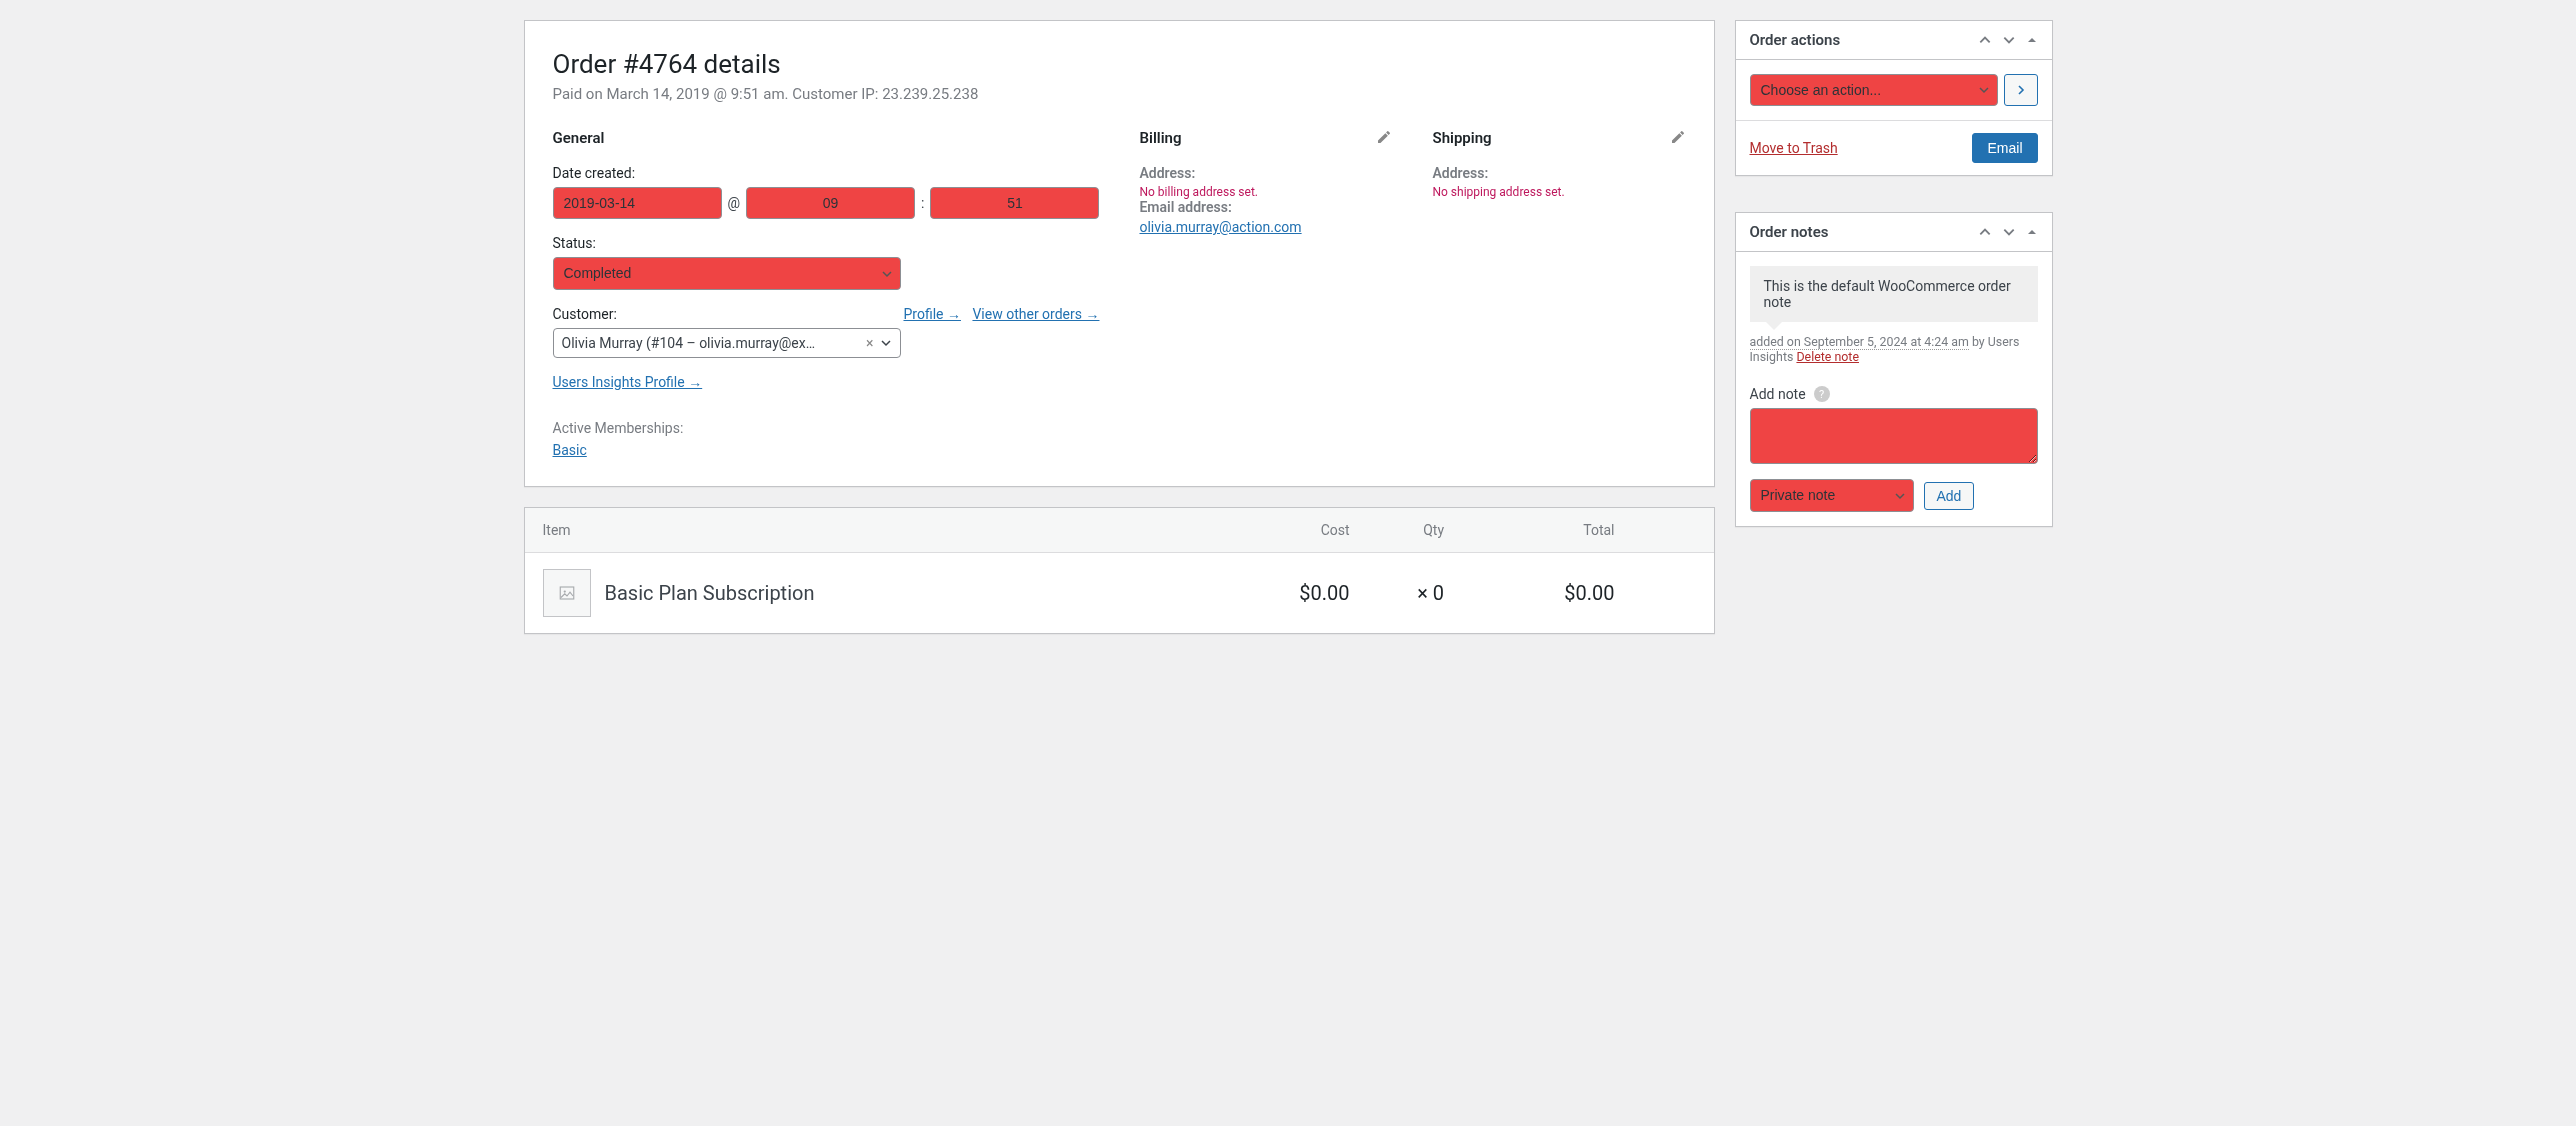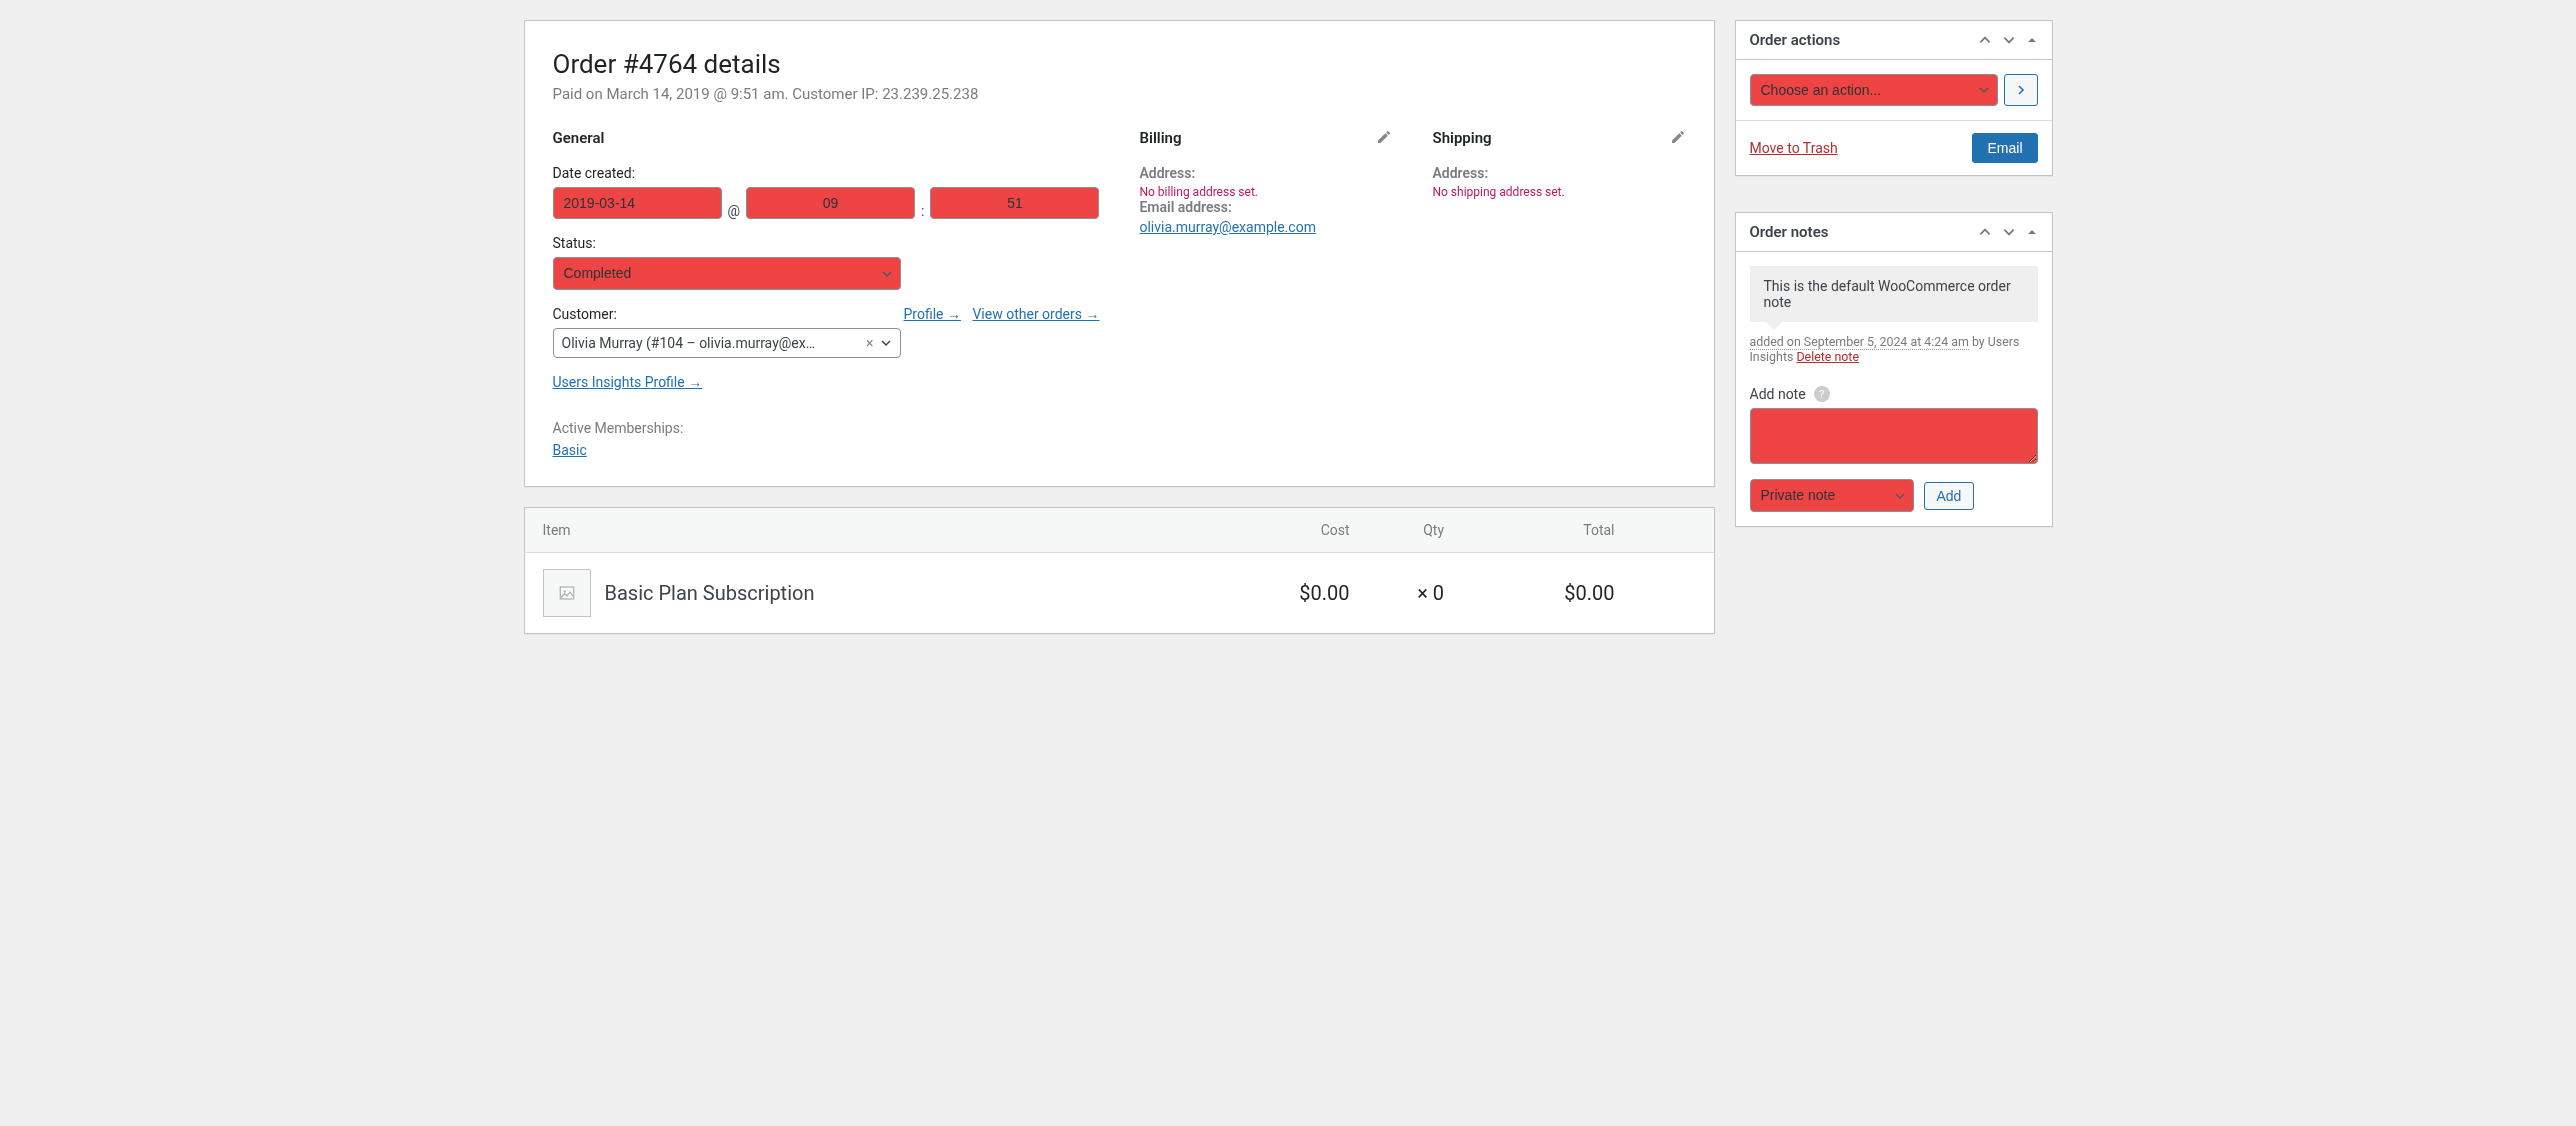--- a/index.html
+++ b/index.html
@@ -48,21 +48,21 @@
     line-height: 1.6;
     background:#ef4444;
     color:#2c3338;
   }
   select { appearance:none; padding-right: 28px; background-image: none; }
   .select-wrap { position: relative; display: inline-block; }
   .select-wrap .caret {
     position: absolute; right: 8px; top: 50%; transform: translateY(-50%);
     pointer-events:none; color:#555;
   }
-  .date-row { display:flex; align-items:flex-end; gap:6px; }
+  .date-row { display:flex; align-items:center; gap:6px; }
   .date-row input[type=text] { width: 169px; }
   .time-input { width: 56px; text-align:center; }
 
   .select-full { width: 100%; }
   .customer-links { float: right; font-size: 14px; }
   .customer-links a, .link { color:#2271b1; text-decoration: underline; }
   .customer-links a:not(:last-child) { margin-right: 8px; }
 
   .customer-select {
     display:flex; align-items:center; justify-content:space-between;
@@ -202,21 +202,21 @@
           <div class="col">
             <span class="edit-icon">
               <svg width="16" height="16" viewBox="0 0 24 24">
                   <path d="M3 17.25V21h3.75L17.81 9.94l-3.75-3.75L3 17.25zM20.71 7.04a1 1 0 0 0 0-1.41l-2.34-2.34a1 1 0 0 0-1.41 0l-1.83 1.83 3.75 3.75 1.83-1.83z" fill="currentColor"></path>
                 </svg>
             </span>
             <div class="col-h">Billing</div>
             <div class="addr-label">Address:</div>
             <div class="addr-empty">No billing address set.</div>
             <div class="addr-label">Email address:</div>
-            <a href="#" class="link">olivia.murray@example.com</a>
+            <a href="#" class="link">olivia.murray@action.com</a>
           </div>
 
           <div class="col">
             <span class="edit-icon">
               <svg width="16" height="16" viewBox="0 0 24 24">
                   <path d="M3 17.25V21h3.75L17.81 9.94l-3.75-3.75L3 17.25zM20.71 7.04a1 1 0 0 0 0-1.41l-2.34-2.34a1 1 0 0 0-1.41 0l-1.83 1.83 3.75 3.75 1.83-1.83z" fill="currentColor"></path>
                 </svg>
             </span>
             <div class="col-h">Shipping</div>
             <div class="addr-label">Address:</div>

